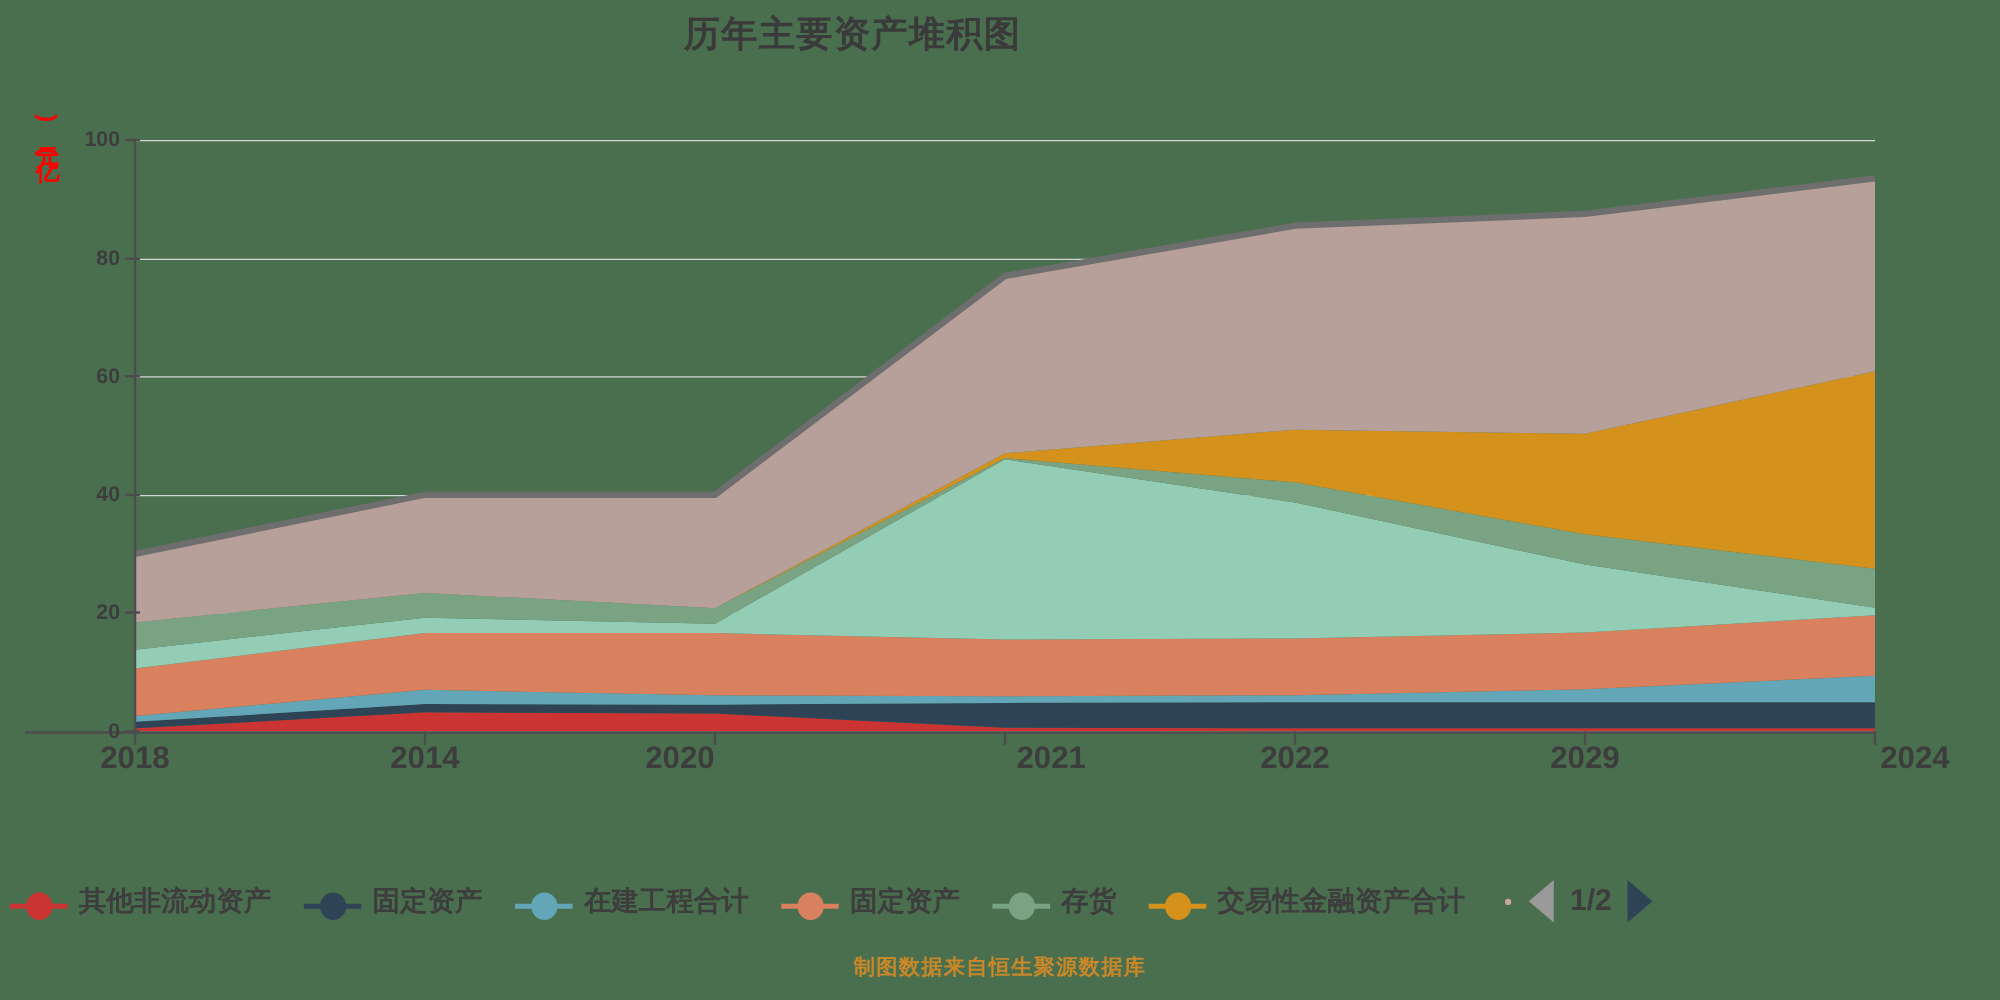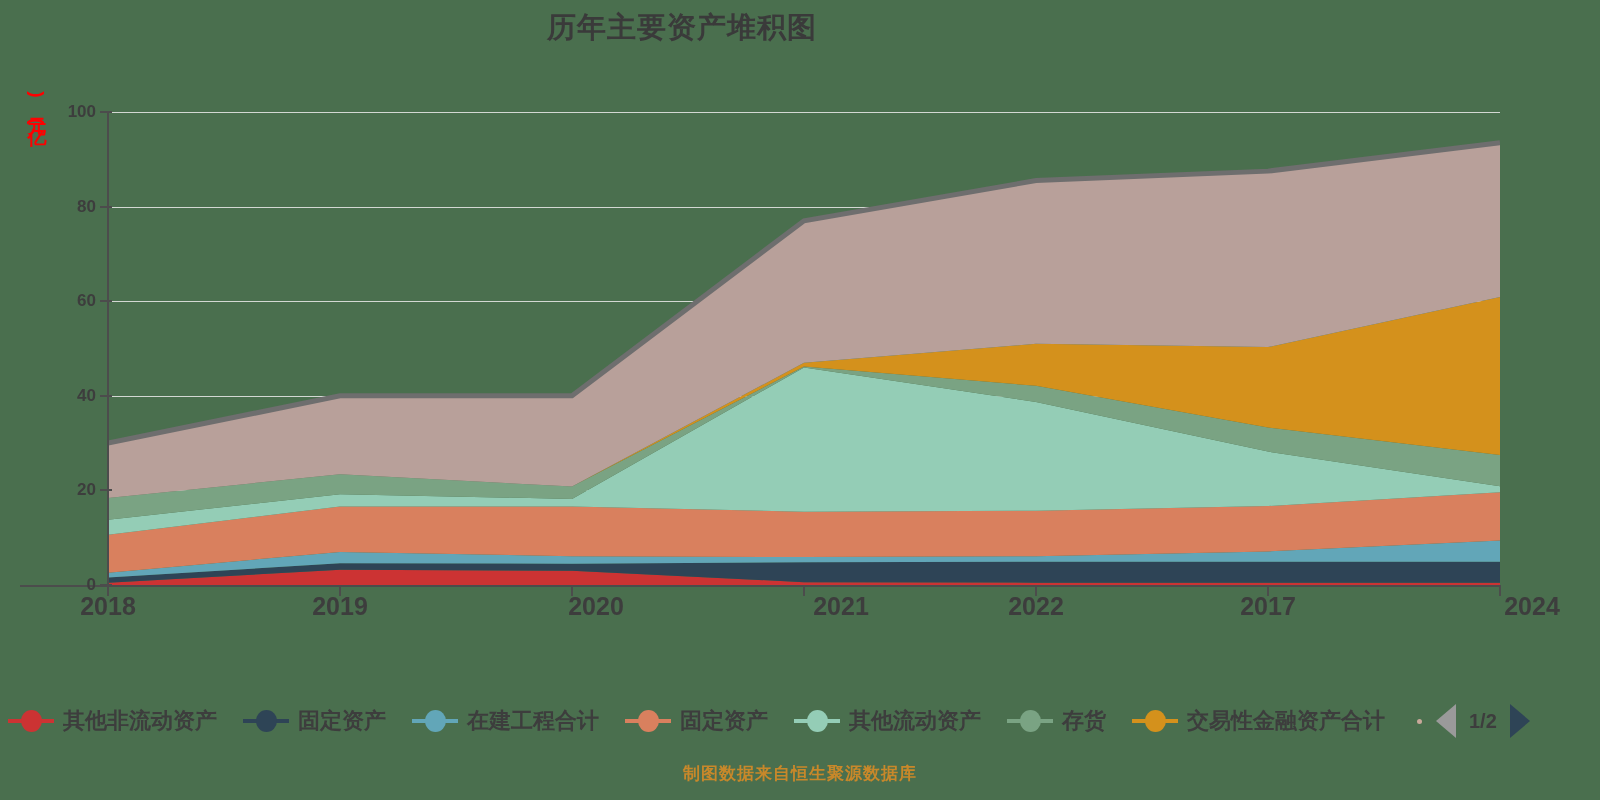--- a/index.html
+++ b/index.html
@@ -69,21 +69,21 @@
     line-height:1;
   }
 
   .legend{
     position:absolute;left:0;top:698px;width:1600px;height:46px;
     display:flex;align-items:center;justify-content:flex-start;
     padding-left:8px;
     box-sizing:border-box;
   }
   .legend-item{
-    display:flex;align-items:center;
+    display:flex;align-items:flex-end;
     margin-right:26px;
     cursor:pointer;
   }
   .legend-marker{
     position:relative;
     width:46px;height:22px;
     margin-right:9px;
     display:flex;align-items:center;justify-content:center;
   }
   .legend-marker .bar{
@@ -115,21 +115,21 @@
     border-right:20px solid #9a9a9a;
     margin-right:13px;
   }
   .arrow-right{
     border-top:17px solid transparent;
     border-bottom:17px solid transparent;
     border-left:20px solid #2e4456;
     margin-left:13px;
   }
   .pager-text{
-    font-size:20px;font-weight:bold;color:#3d3d3d;
+    font-size:24px;font-weight:bold;color:#3d3d3d;
   }
 
   .watermark{
     position:absolute;left:0;top:762px;width:1600px;
     text-align:center;
     font-size:17px;font-weight:bold;color:#c8882a;
     letter-spacing:1px;
   }
 </style>
 </head>
@@ -177,29 +177,29 @@
       <div class="y-tick-label" style="top: 301.2px; right: 1504px;">60</div>
       <div class="y-tick-mark" style="top: 301.2px;"></div>
       <div class="y-tick-label" style="top: 206.6px; right: 1504px; margin-left: 32px;">80</div>
       <div class="y-tick-mark" style="top: 206.6px;"></div>
       <div class="y-tick-label" style="top: 112px; right: 1504px;">100</div>
       <div class="y-tick-mark" style="top: 112px;"></div>
     </div>
   <div id="x-ticks">
       <div class="x-tick-label" style="left: 108px;">2018</div>
       <div class="x-tick-mark" style="left: 108px;"></div>
-      <div class="x-tick-label" style="left: 340px;">2019</div>
+      <div class="x-tick-label" style="left: 340px;">2014</div>
       <div class="x-tick-mark" style="left: 340px;"></div>
-      <div class="x-tick-label" style="left: 596px;">2020</div>
+      <div class="x-tick-label" style="left: 544px;">2020</div>
       <div class="x-tick-mark" style="left: 572px;"></div>
       <div class="x-tick-label" style="left: 841px;">2021</div>
       <div class="x-tick-mark" style="left: 804px;"></div>
       <div class="x-tick-label" style="left: 1036px;">2022</div>
       <div class="x-tick-mark" style="left: 1036px;"></div>
-      <div class="x-tick-label" style="left: 1268px;">2017</div>
+      <div class="x-tick-label" style="left: 1268px;">2029</div>
       <div class="x-tick-mark" style="left: 1268px;"></div>
       <div class="x-tick-label" style="left: 1532px;">2024</div>
       <div class="x-tick-mark" style="left: 1500px;"></div>
     </div>
 
   <div class="legend">
     <div id="legend-items" style="display:flex;align-items:center;">
         <div class="legend-item">
           <span class="legend-marker">
             <span class="bar" style="background: rgb(204, 51, 51);"></span>
@@ -220,27 +220,20 @@
             <span class="dot" style="background: rgb(98, 166, 184);"></span>
           </span>
           <span class="legend-label">在建工程合计</span>
         </div>
         <div class="legend-item">
           <span class="legend-marker">
             <span class="bar" style="background: rgb(217, 128, 94);"></span>
             <span class="dot" style="background: rgb(217, 128, 94);"></span>
           </span>
           <span class="legend-label">固定资产</span>
-        </div>
-        <div class="legend-item">
-          <span class="legend-marker">
-            <span class="bar" style="background: rgb(148, 205, 182);"></span>
-            <span class="dot" style="background: rgb(148, 205, 182);"></span>
-          </span>
-          <span class="legend-label">其他流动资产</span>
         </div>
         <div class="legend-item">
           <span class="legend-marker">
             <span class="bar" style="background: rgb(122, 163, 131);"></span>
             <span class="dot" style="background: rgb(122, 163, 131);"></span>
           </span>
           <span class="legend-label">存货</span>
         </div>
         <div class="legend-item">
           <span class="legend-marker">

